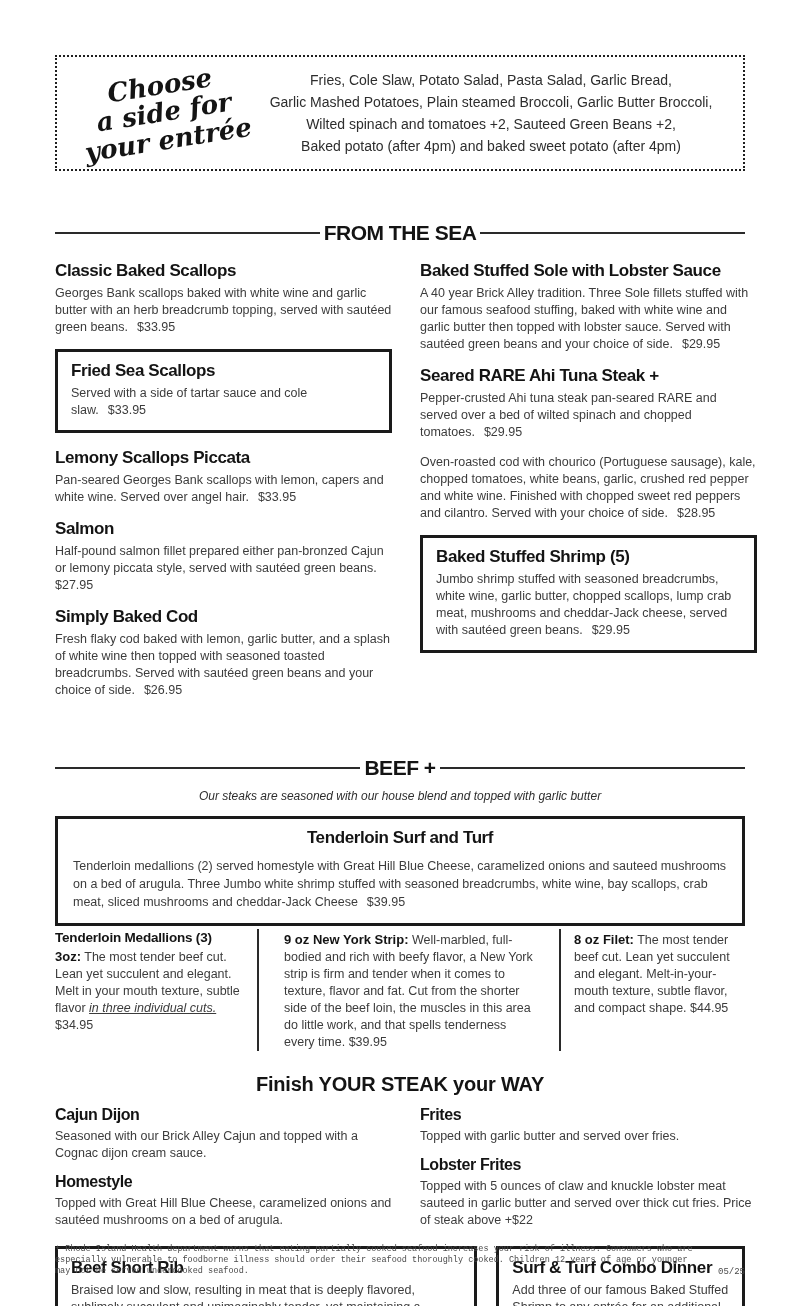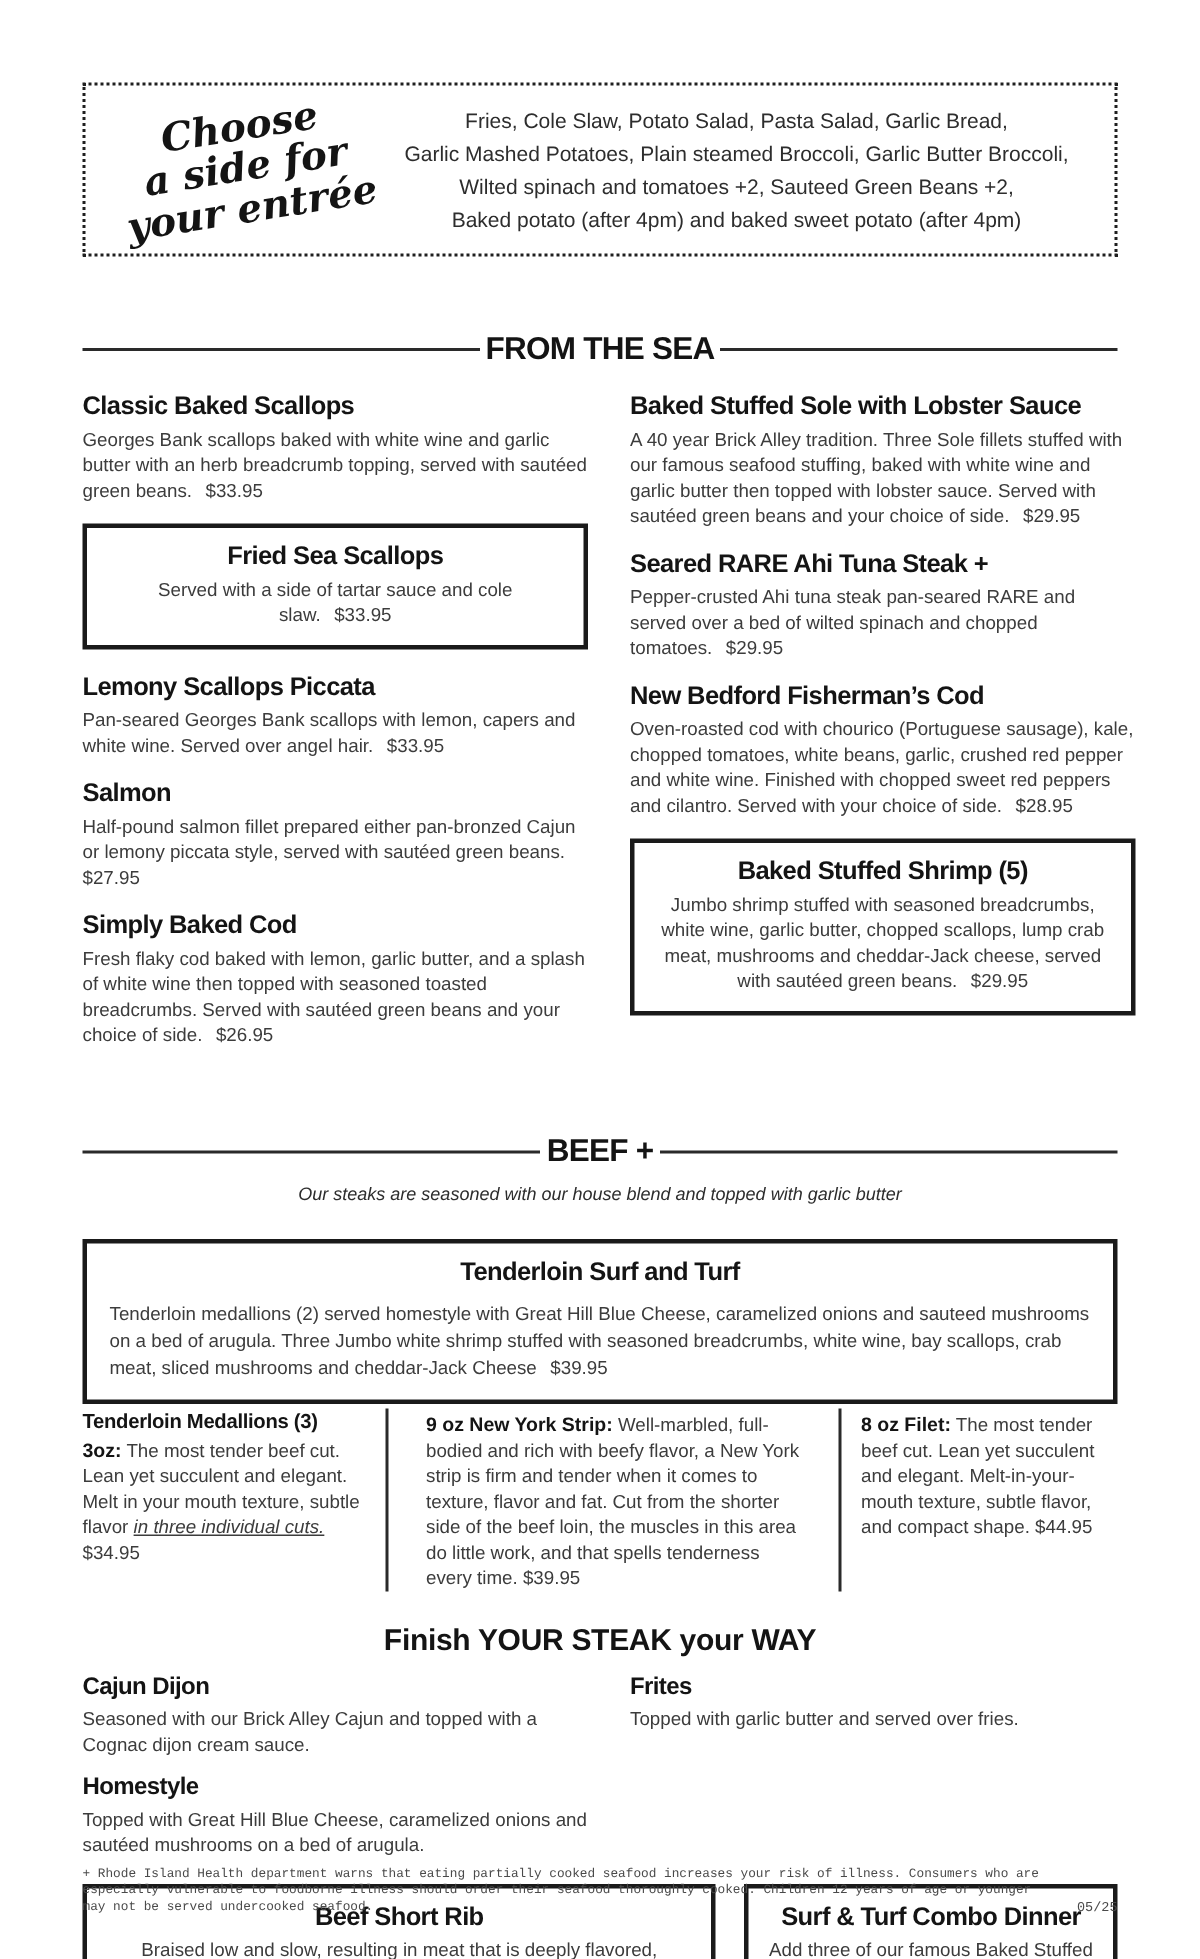--- a/index.html
+++ b/index.html
@@ -28,26 +28,26 @@
   .sea-head { margin-top:50px; }
   .beef-head { margin-top:44px; }
 
   
   .two-col { display:flex; gap:28px; }
   .col { width:337px; flex:none; }
   .item { margin-bottom:13px; }
   .item-name { font-size:17px; font-weight:bold; color:#141414; margin:0 0 4px; letter-spacing:-0.4px; }
   .item-desc { font-size:12.5px; line-height:17px; margin:0; color:#3c3c3c; }
   .price { margin-left:9px; }
-  .boxed { border:3px solid #1a1a1a; padding:9px 13px 11px; margin:13px 0 15px;text-align:center; }
+  .boxed { border:3px solid #1a1a1a; padding:9px 13px 11px; margin:13px 0 15px; }
   .sea-cols { margin-top:16px; }
 
   
   .beef-sub { text-align:center; font-style:italic; font-size:12px; color:#2d2d2d; margin:9px 0 0; }
-  .featured-box { border:3px solid #1a1a1a; padding:9px 15px 12px; margin-top:23px; }
+  .featured-box { border:3px solid #1a1a1a; padding:9px 15px 12px; margin-top:13px; }
   .featured-name { text-align:center; font-size:17px; font-weight:bold; color:#141414; margin:0 0 9px; letter-spacing:-0.4px; }
   .featured-desc { font-size:12.5px; line-height:18px; margin:0; }
 
   .steak-row { display:flex; margin-top:3px; }
   .steak-col { font-size:12.5px; line-height:17px; box-sizing:border-box; }
   .steak-name { font-size:13.5px; font-weight:bold; color:#141414; margin:0; letter-spacing:-0.2px; }
   .lead { font-weight:bold; color:#141414; font-size:13px; }
   .s1 { width:202px; padding-right:12px; }
   .s2 { width:302px; border-left:2px solid #2a2a2a; padding:0 25px; }
   .s3 { flex:1; border-left:2px solid #2a2a2a; padding-left:13px; }
@@ -121,21 +121,20 @@
     <div class="col">
       <div class="item">
         <h3 class="item-name">Baked Stuffed Sole with Lobster Sauce</h3>
         <p class="item-desc"><span>A 40 year Brick Alley tradition. Three Sole fillets stuffed with our famous seafood stuffing, baked with white wine and garlic butter then topped with lobster sauce. Served with sautéed green beans and your choice of side.</span><span class="price">$29.95</span></p>
       </div>
       <div class="item">
         <h3 class="item-name">Seared RARE Ahi Tuna Steak +</h3>
         <p class="item-desc"><span>Pepper-crusted Ahi tuna steak pan-seared RARE and served over a bed of wilted spinach and chopped tomatoes.</span><span class="price">$29.95</span></p>
       </div>
       <div class="item">
-        <h3 class="item-name">New Bedford Fisherman’s Cod</h3>
         <p class="item-desc"><span>Oven-roasted cod with chourico (Portuguese sausage), kale, chopped tomatoes, white beans, garlic, crushed red pepper and white wine. Finished with chopped sweet red peppers and cilantro. Served with your choice of side.</span><span class="price">$28.95</span></p>
       </div>
       <div class="item boxed">
         <h3 class="item-name">Baked Stuffed Shrimp (5)</h3>
         <p class="item-desc"><span>Jumbo shrimp stuffed with seasoned breadcrumbs, white wine, garlic butter, chopped scallops, lump crab meat, mushrooms and cheddar-Jack cheese, served with sautéed green beans.</span><span class="price">$29.95</span></p>
       </div>
     </div>
   </div>
 
   <div class="section-head beef-head">
@@ -173,20 +172,24 @@
       <div class="item">
         <h3 class="item-name">Homestyle</h3>
         <p class="item-desc">Topped with Great Hill Blue Cheese, caramelized onions and sautéed mushrooms on a bed of arugula.</p>
       </div>
     </div>
     <div class="col">
       <div class="item">
         <h3 class="item-name">Frites</h3>
         <p class="item-desc">Topped with garlic butter and served over fries.</p>
       </div>
+      <div class="item">
+        <h3 class="item-name">Lobster Frites</h3>
+        <p class="item-desc">Topped with 5 ounces of claw and knuckle lobster meat sauteed in garlic butter and served over thick cut fries. Price of steak above +$22</p>
+      </div>
     </div>
   </div>
 
   <div class="bottom-row">
     <div class="boxed box-left">
       <h3 class="item-name">Beef Short Rib</h3>
       <p class="item-desc"><span>Braised low and slow, resulting in meat that is deeply flavored, sublimely succulent and unimaginably tender, yet maintaining a wonderful texture. Served on a bed of garlic smashed potatoes.</span></p>
     </div>
     <div class="boxed box-right">
       <h3 class="item-name">Surf &amp; Turf Combo Dinner</h3>

